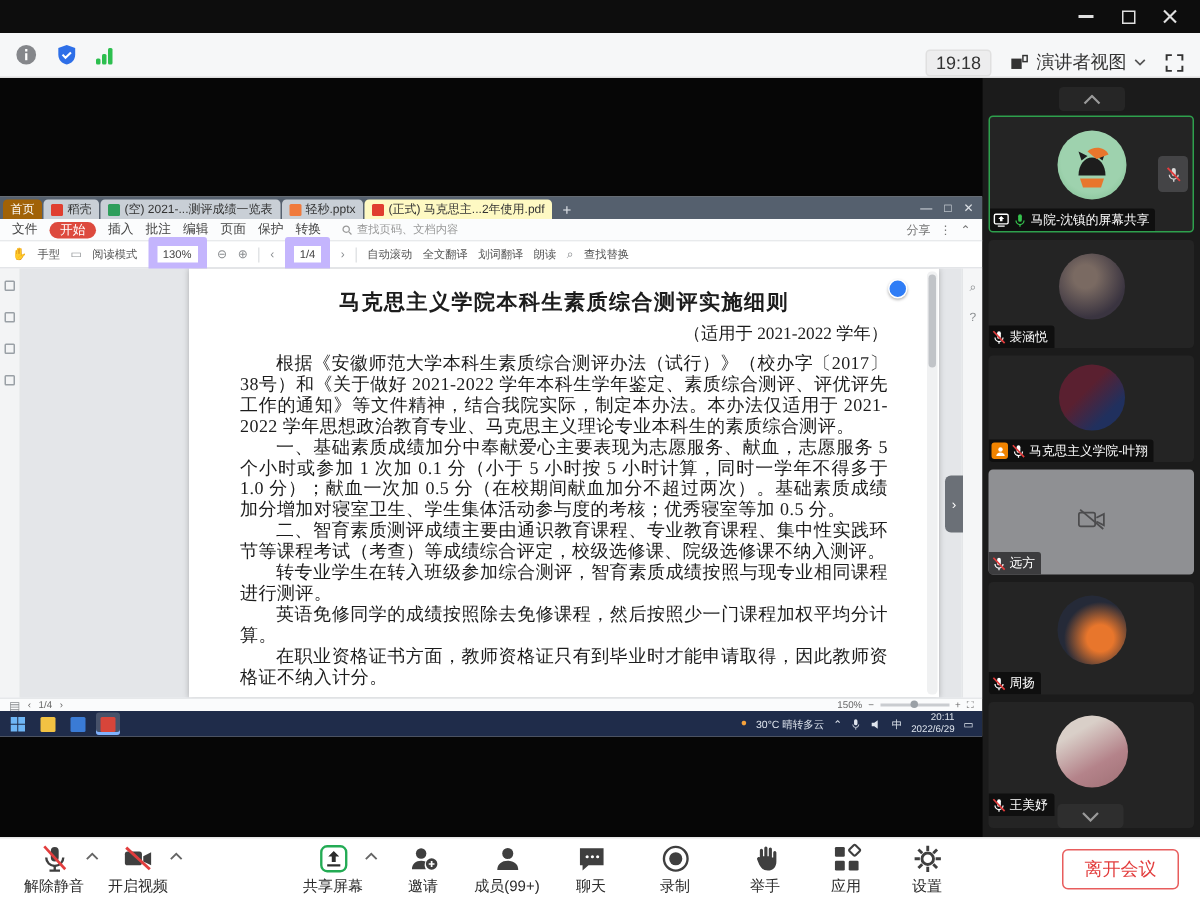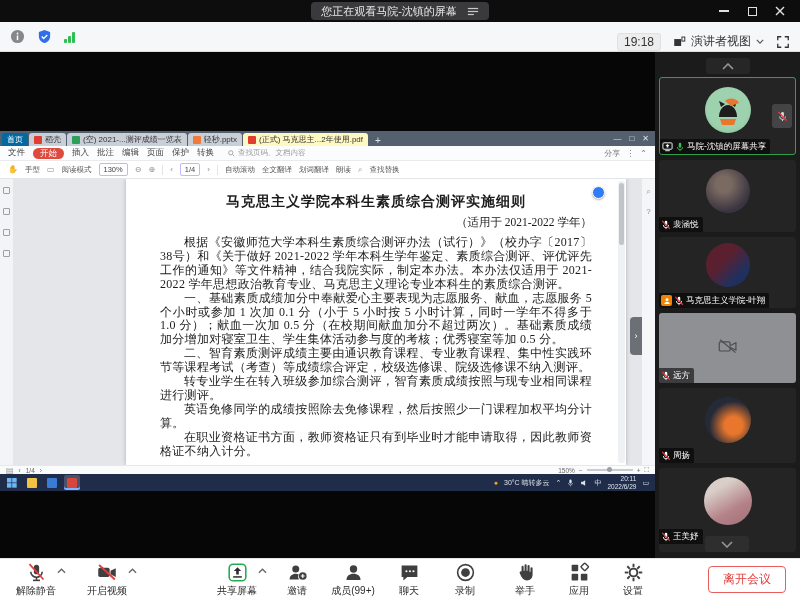--- a/index.html
+++ b/index.html
@@ -26,36 +26,36 @@
   .sigbars i { display:block; width:2.6px; background:#2dbf4f; border-radius:1px; }
 
   
   .main { display:flex; height:506px; }
   .stage { position:relative; width:655px; background:#060606; overflow:hidden; }
   .desktop { position:absolute; left:0; top:79px; width:655px; height:360px; background:#e9eaec; display:flex; flex-direction:column; font-family:"Liberation Sans","DejaVu Sans",sans-serif; }
 
   
   .wtabs { height:15px; background:#55606e; display:flex; align-items:flex-end; padding-left:2px; }
   .wtab { display:flex; align-items:center; gap:3px; height:13px; padding:0 5px; font-size:8px; color:#333; background:#c9cfd6; border-radius:3px 3px 0 0; margin-right:1px; max-width:150px; white-space:nowrap; overflow:hidden; }
-  .wtab.home { background:#0369a1; color:#fff; }
+  .wtab.home { background:#a16207; color:#fff; }
   .wtab.active { background:#fef9c3; }
   .ficon { width:8px; height:8px; border-radius:1px; flex:none; }
   .f-red { background:#e03e30; } .f-green { background:#2e9e5b; } .f-orange { background:#f07a3c; }
   .wtab-new { color:#dfe3e8; font-size:10px; padding:0 6px; }
   .wps-wc { margin-left:auto; display:flex; align-items:center; gap:8px; padding-right:6px; color:#dfe3e8; font-size:8px; height:15px; }
 
   
   .wmenu { height:15px; background:#fbfcfd; border-bottom:1px solid #e8eaec; display:flex; align-items:center; gap:8px; padding:0 8px; font-size:8.5px; color:#444; white-space:nowrap; }
   .wmenu .pill { background:#dd4a3e; color:#fff; border-radius:7px; padding:0 7px; line-height:11px; }
   .wsearch { display:flex; align-items:center; gap:3px; color:#999; font-size:7.5px; margin-left:6px; }
   .wmenu-right { margin-left:auto; display:flex; align-items:center; gap:6px; color:#777; font-size:8px; }
 
   
   .wtools { height:18px; background:#ffffff; border-bottom:1px solid #e3e5e8; display:flex; align-items:center; gap:7px; padding:0 8px; font-size:7.5px; color:#555; white-space:nowrap; }
-  .wtools .zoombox,.wtools .pagebox { border:1px solid #c4b5fd; border-radius:2px; padding:0 4px; line-height:11px; color:#444; }
+  .wtools .zoombox,.wtools .pagebox { border:6px solid #c4b5fd; border-radius:2px; padding:0 4px; line-height:11px; color:#444; }
   .wtools .sep { width:1px; height:10px; background:#e2e4e6; }
   .tool-glyph { color:#8a8d90; font-size:8px; }
 
   
   .wbody { position:relative; height:286px; display:flex; background:#e4e6e9; }
   .leftrail { width:14px; background:#f3f4f5; border-right:1px solid #e4e6e8; display:flex; flex-direction:column; align-items:center; padding-top:8px; gap:14px; }
   .rail-glyph { width:7px; height:7px; border:1px solid #9aa0a6; border-radius:1px; }
   .docarea { position:relative; flex:1; overflow:hidden; }
   .page { position:absolute; left:112px; top:0; width:500px; height:286px; background:#fff; box-shadow:0 0 4px rgba(0,0,0,.25); padding:14px 34px 0 34px; overflow:hidden; }
   .doc { font-family:"Liberation Serif","DejaVu Serif",serif; color:#1c1c1c; }
@@ -108,30 +108,20 @@
   .citem .chev { position:absolute; right:-8px; top:6px; }
   .leave-btn { margin-left:auto; border:1px solid #e85d5d; color:#e23c3c; background:#fff; font-size:12px; border-radius:4px; padding:4px 14px; font-family:inherit; }
   svg { display:block; }
 </style>
 </head>
 <body>
 
 <div class="app">
 
   <div class="titlebar">
-    <div class="title-pill">
-      <span>您正在观看马院-沈镇的屏幕</span>
-      <svg width="12" height="9" viewBox="0 0 14 10">
-          <g stroke="#c9c9c9" stroke-width="1.4">
-            <line x1="1" y1="1.5" x2="13" y2="1.5"></line>
-            <line x1="1" y1="5" x2="13" y2="5"></line>
-            <line x1="1" y1="8.5" x2="8" y2="8.5"></line>
-          </g>
-        </svg>
-    </div>
     <div class="win-controls">
       <div class="win-btn">
           <div class="wc-min"></div>
         </div>
       <div class="win-btn">
           <div class="wc-max"></div>
         </div>
       <div class="win-btn">
         <svg width="10" height="10" viewBox="0 0 10 10">
             <g stroke="#e0e0e0" stroke-width="1.4">
@@ -472,21 +462,21 @@
       <div class="sb-chev bottom">
         <svg width="12" height="7" viewBox="0 0 12 7">
             <polyline points="1,1 6,6 11,1" fill="none" stroke="#9a9a9a" stroke-width="1.5"></polyline>
           </svg>
       </div>
     </div>
   </div>
 
   <div class="controls">
 
-    <div class="citem" style="margin-right:27px">
+    <div class="citem" style="margin-right:12px">
       <svg width="21" height="21" viewBox="0 0 24 24">
           <rect x="9" y="3" width="6" height="11" rx="3" fill="#3f3f3f"></rect>
           <path d="M5.5 11a6.5 6.5 0 0 0 13 0" fill="none" stroke="#3f3f3f" stroke-width="1.8"></path>
           <line x1="12" y1="17.5" x2="12" y2="20.5" stroke="#3f3f3f" stroke-width="1.8"></line>
           <line x1="8" y1="21" x2="16" y2="21" stroke="#3f3f3f" stroke-width="1.8"></line>
           <line x1="4" y1="2.5" x2="20" y2="20" stroke="#e23d3d" stroke-width="2"></line>
         </svg>
       <svg class="chev" width="9" height="6" viewBox="0 0 10 6">
           <polyline points="1,5 5,1 9,5" fill="none" stroke="#666" stroke-width="1.4"></polyline>
         </svg>

